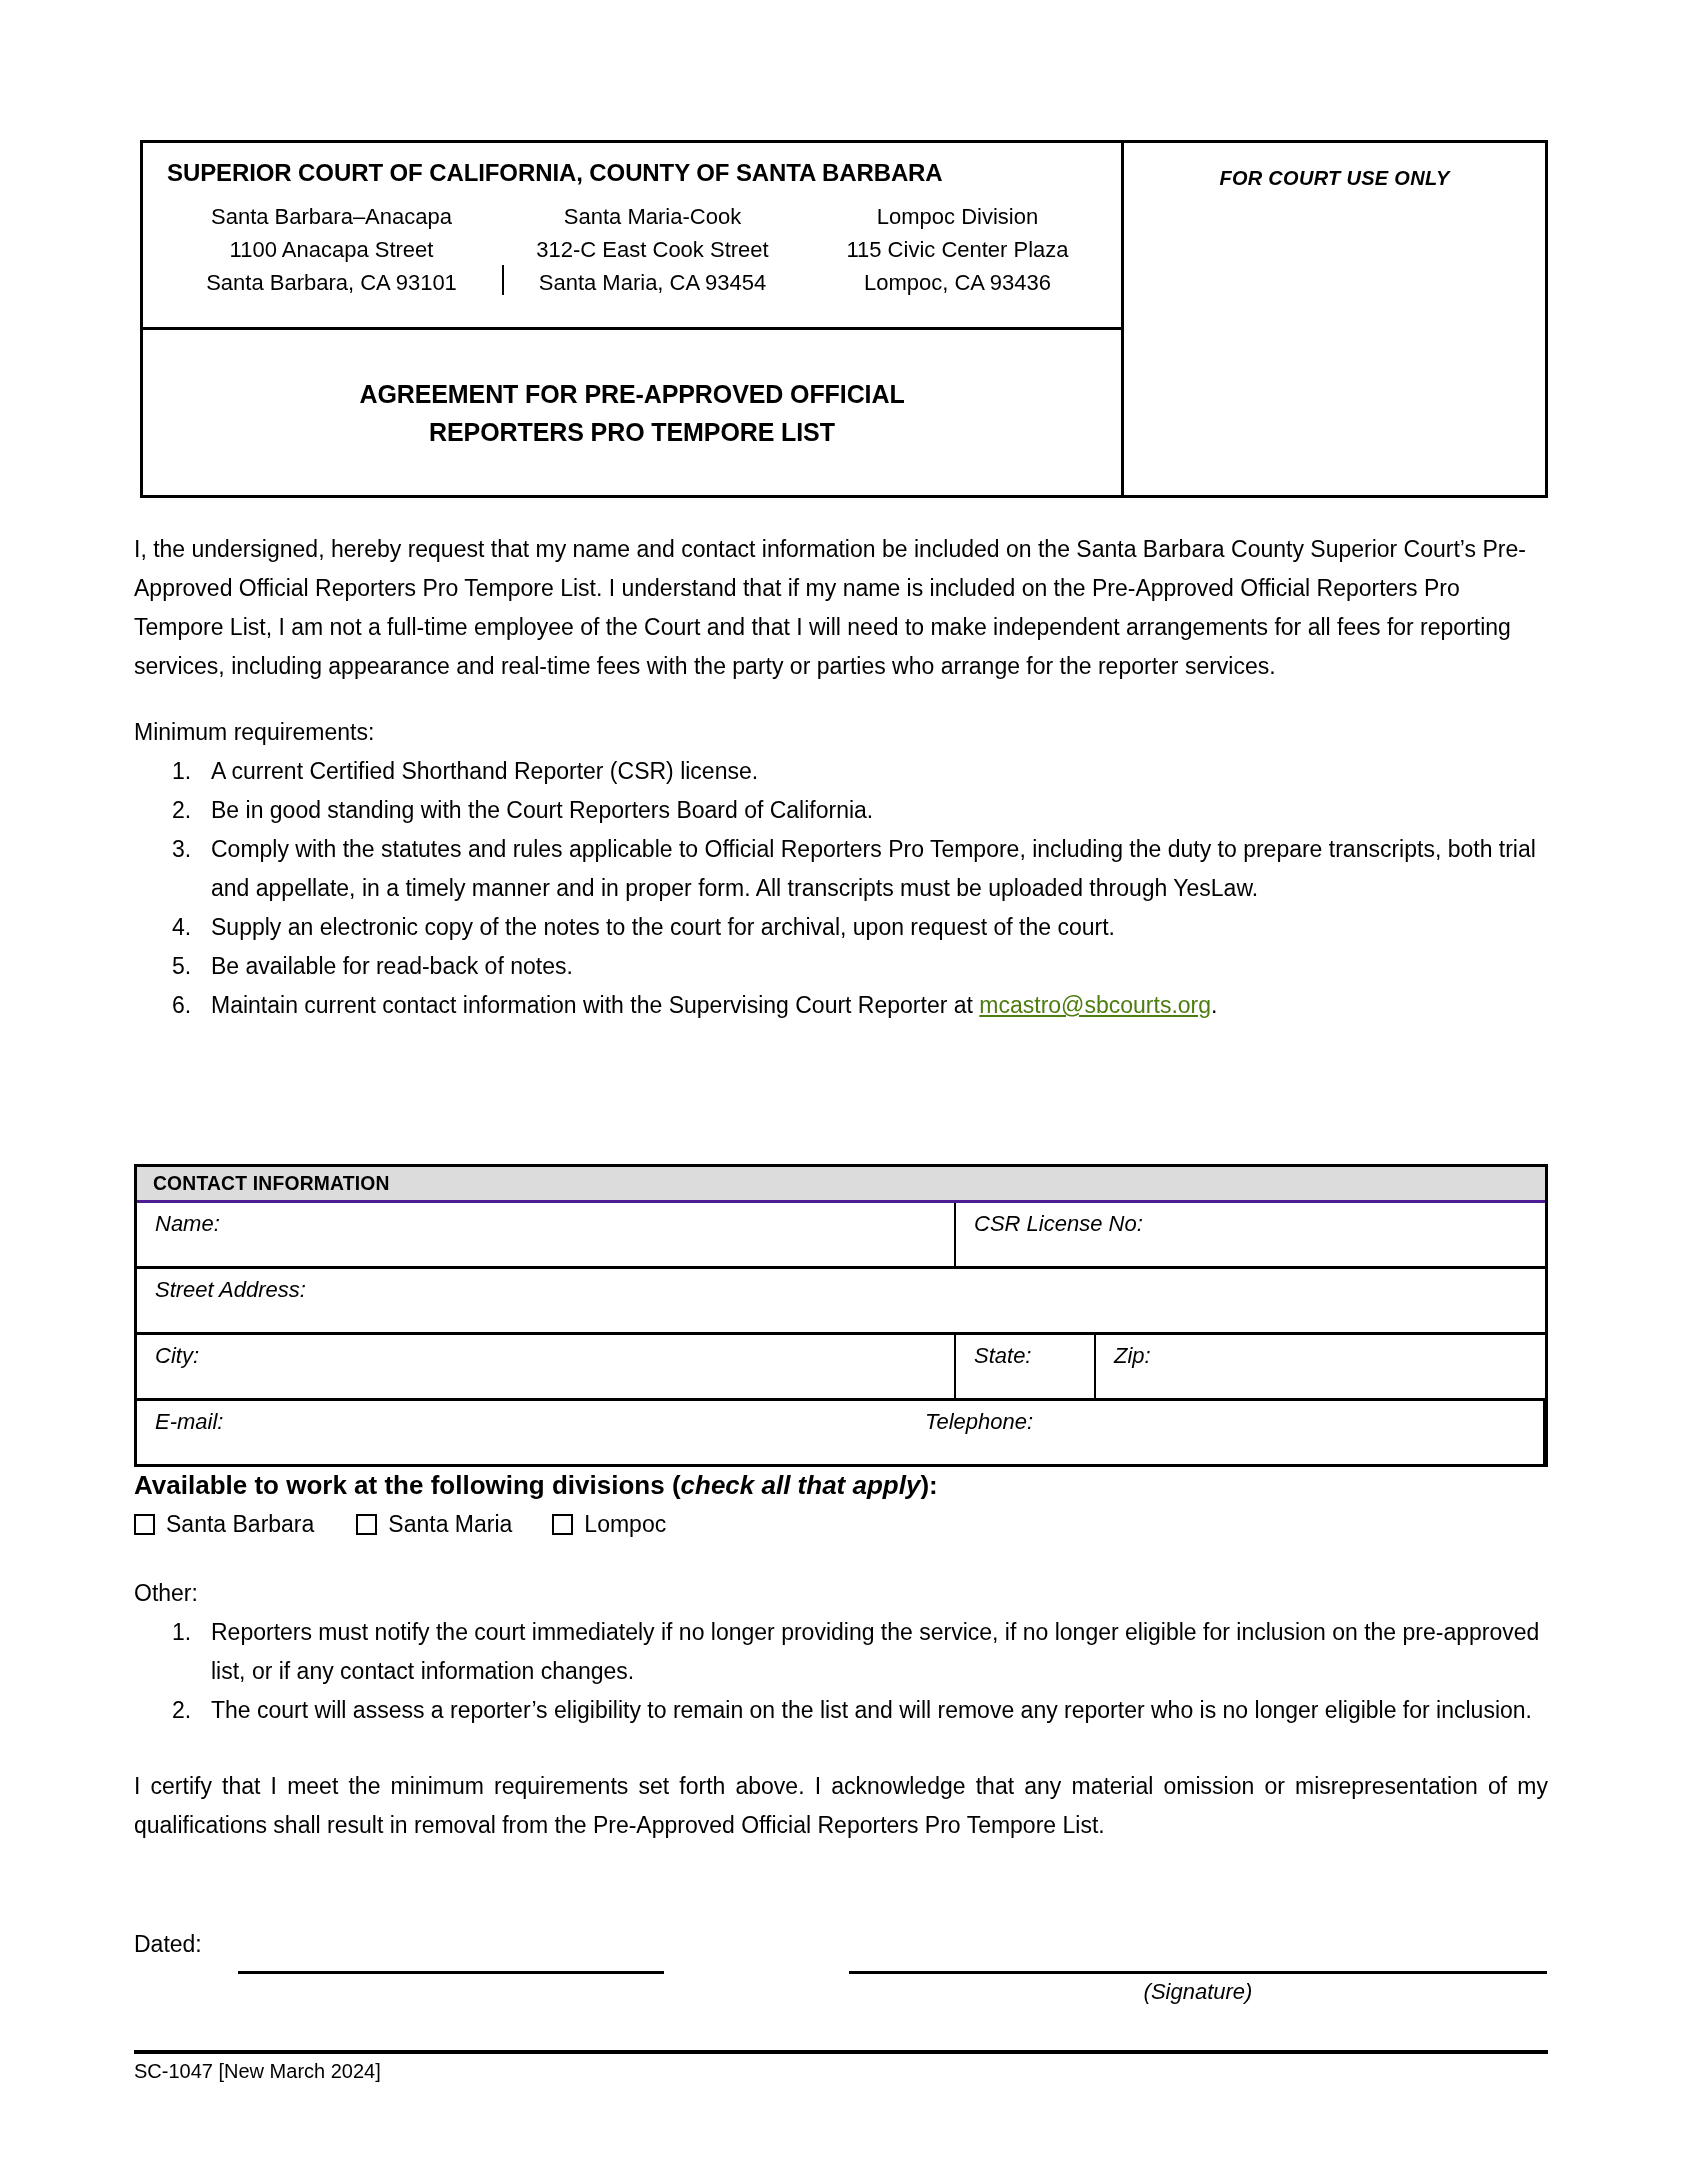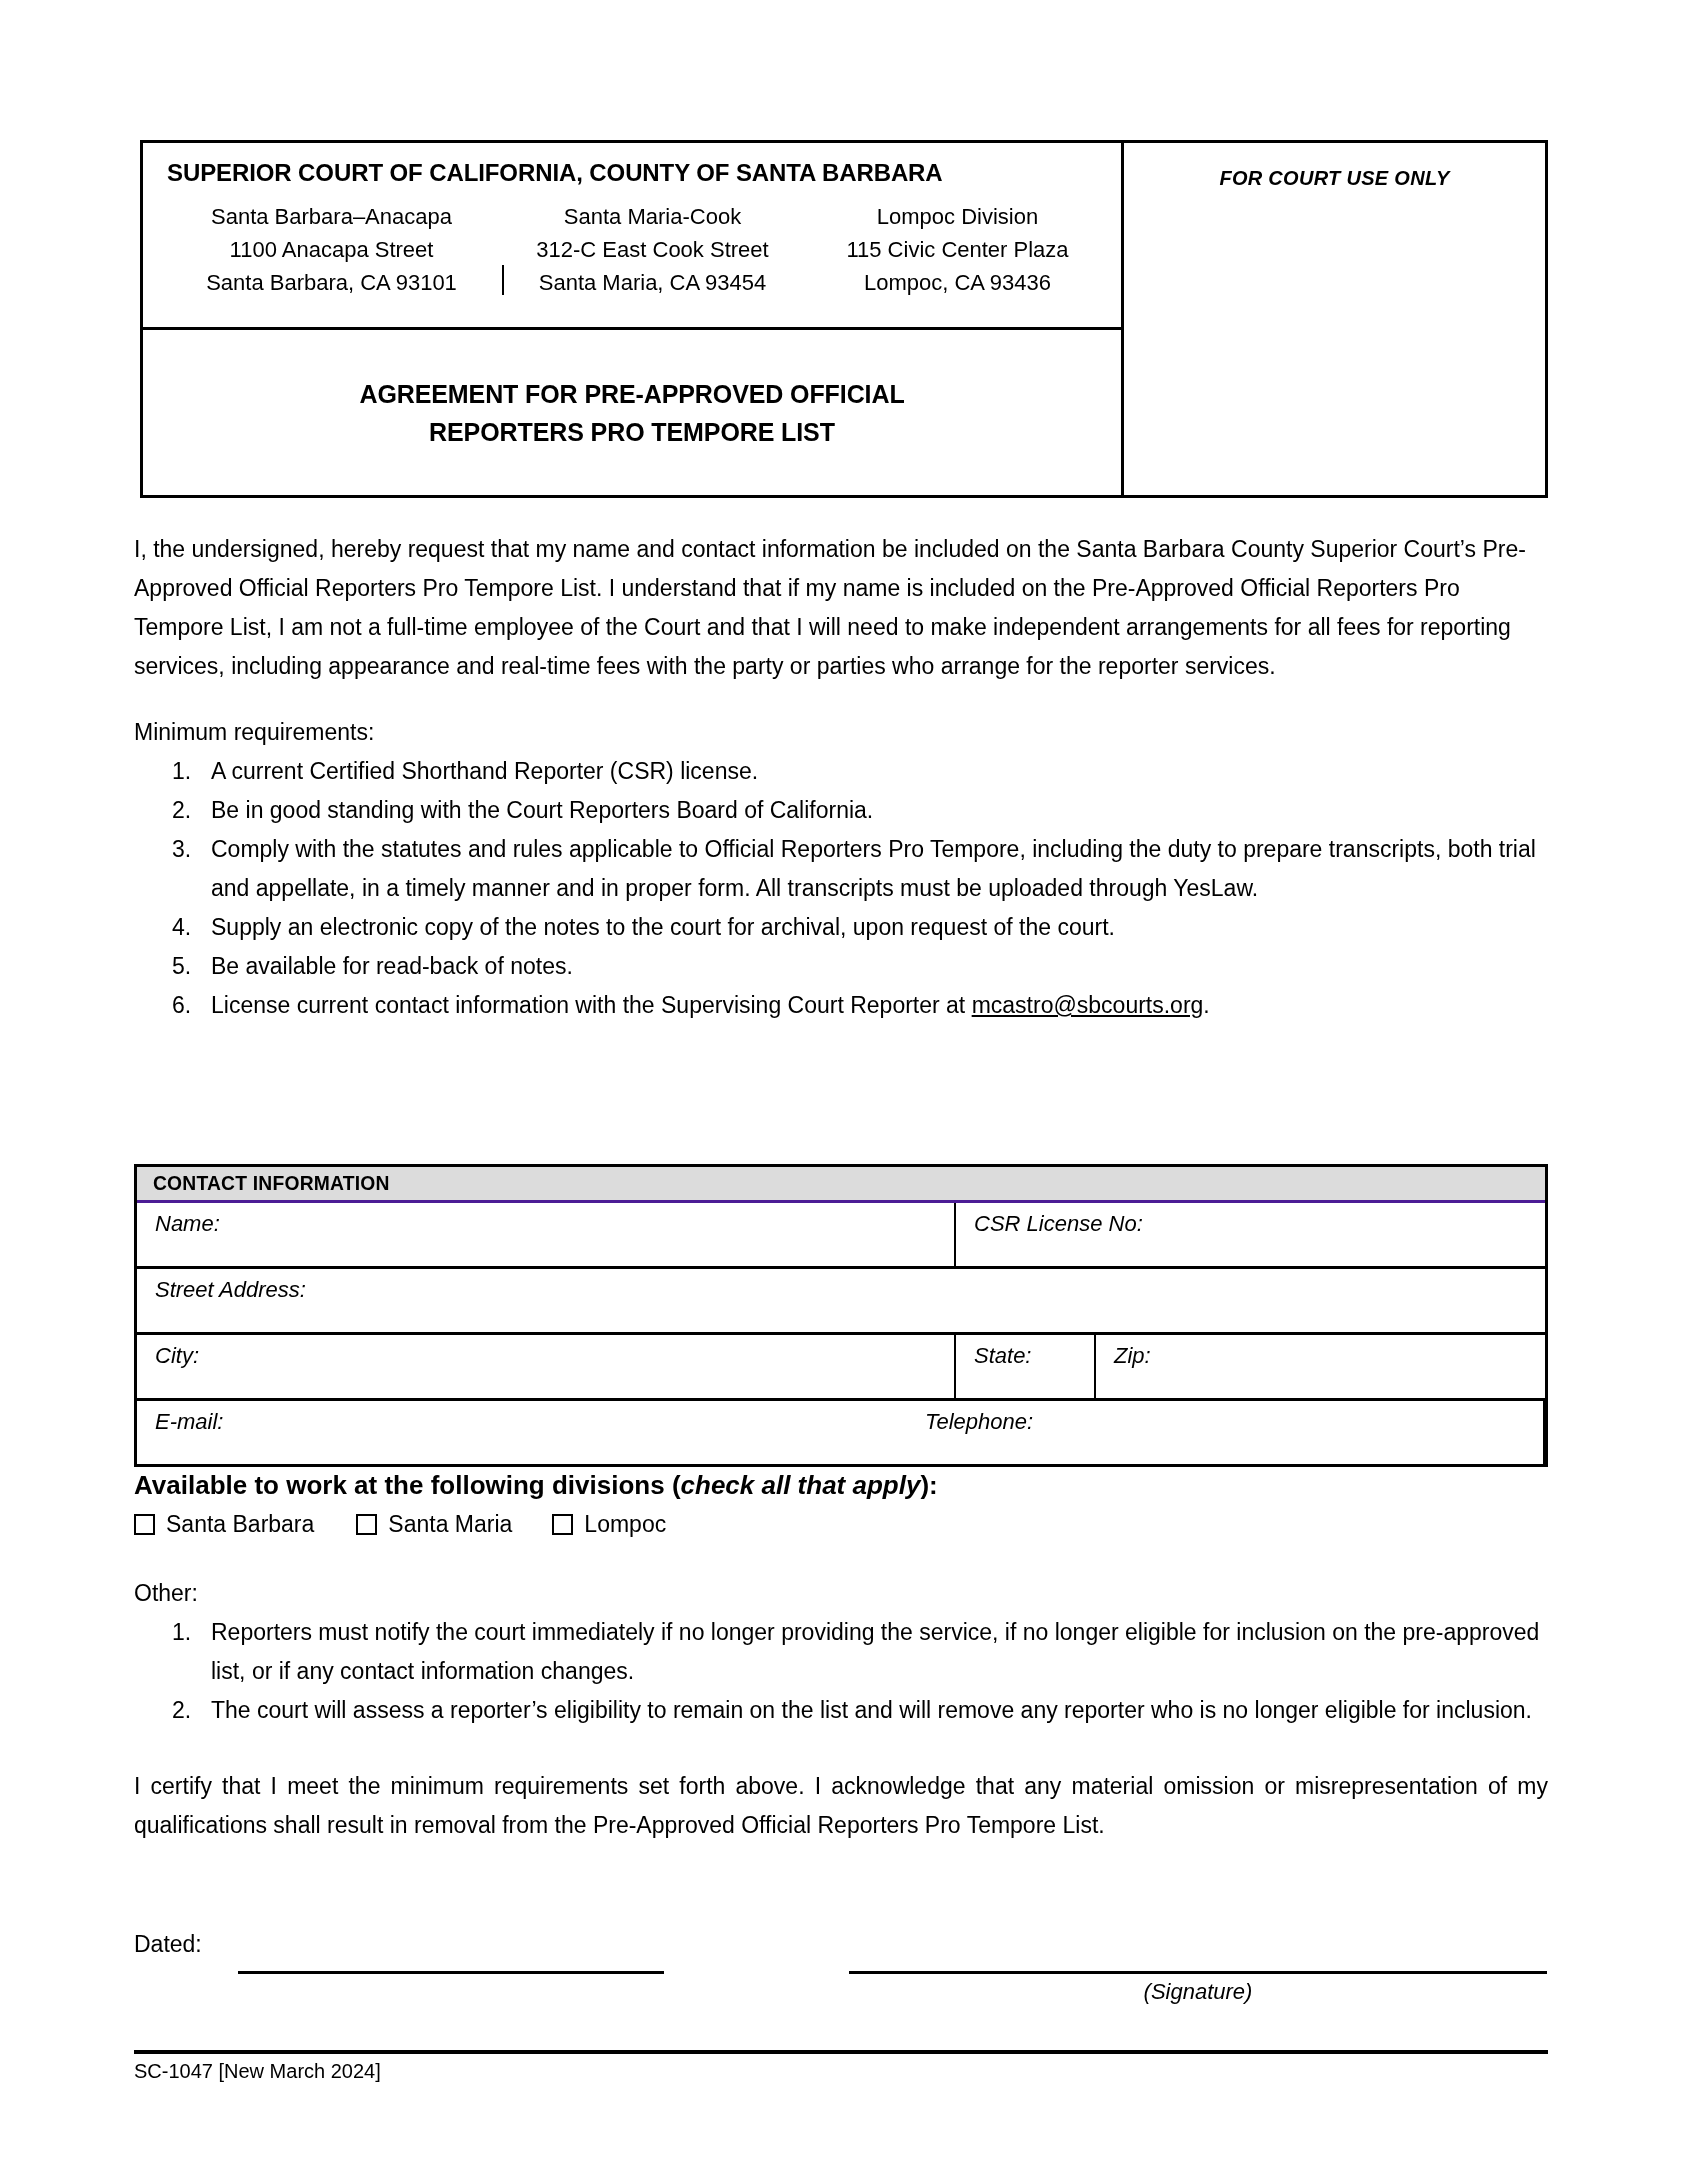--- a/index.html
+++ b/index.html
@@ -147,21 +147,21 @@
   }
   ol.numlist > li::before {
     content: counter(li) ".";
     position: absolute;
     left: 38px;
     top: 0;
     width: 30px;
     text-align: left;
   }
   a.maillink {
-    color: #000000;
+    color: #4d7c0f;
     text-decoration: underline;
   }
 
   
   .contact-table {
     position: absolute;
     left: 134px;
     top: 1164px;
     width: 1414px;
     border: 3px solid #000;
@@ -359,21 +359,21 @@
     <div class="spacer-20"></div>
 
     <p class="para">Minimum requirements:</p>
 
     <ol class="numlist">
       <li>A current Certified Shorthand Reporter (CSR) license.</li>
       <li>Be in good standing with the Court Reporters Board of California.</li>
       <li>Comply with the statutes and rules applicable to Official Reporters Pro Tempore, including the duty to prepare transcripts, both trial and appellate, in a timely manner and in proper form. All transcripts must be uploaded through YesLaw.</li>
       <li>Supply an electronic copy of the notes to the court for archival, upon request of the court.</li>
       <li>Be available for read-back of notes.</li>
-      <li><span>License current contact information with the Supervising Court Reporter at </span><a class="maillink" href="#">mcastro@sbcourts.org</a><span>.</span></li>
+      <li><span>Maintain current contact information with the Supervising Court Reporter at </span><a class="maillink" href="#">mcastro@sbcourts.org</a><span>.</span></li>
     </ol>
 
   </div>
 
   <div class="contact-table">
 
     <div class="ct-header">CONTACT INFORMATION</div>
 
     <div class="ct-row">
       <div class="ct-cell bord w-name">

